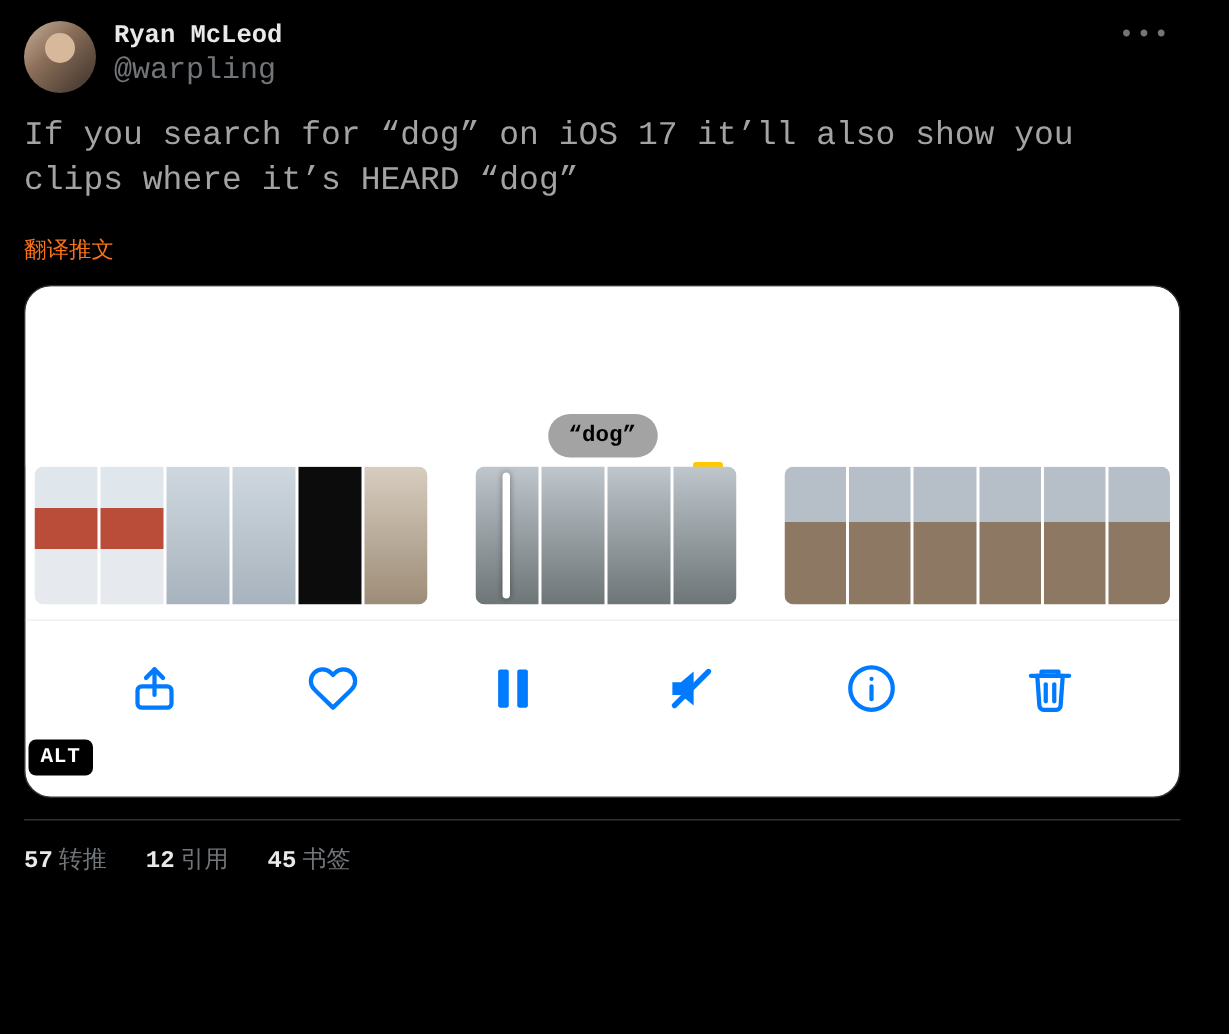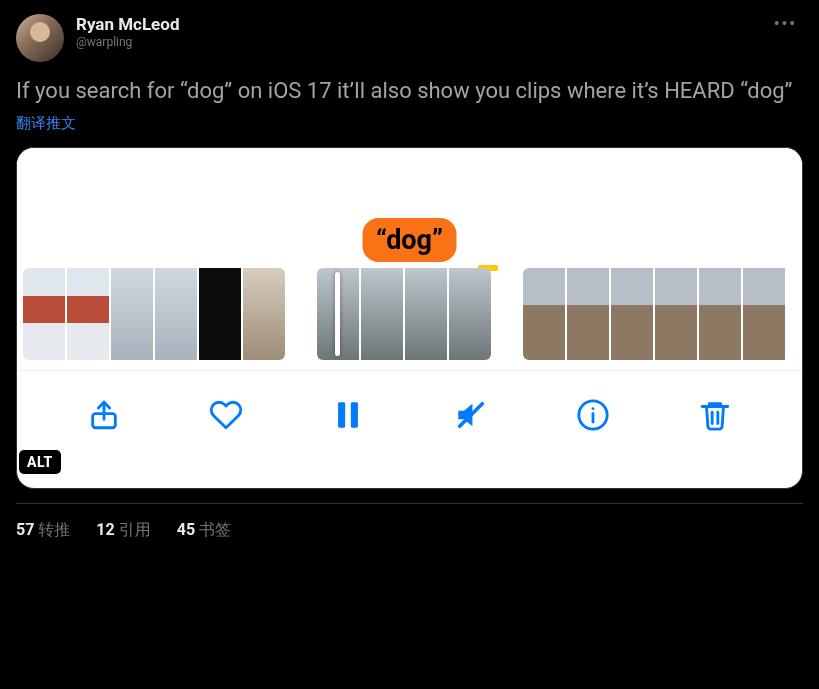--- a/index.html
+++ b/index.html
@@ -5,21 +5,22 @@
   * { margin: 0; padding: 0; box-sizing: border-box; }
   body {
     background: #000;
     font-family: -apple-system, BlinkMacSystemFont, "Segoe UI", Roboto, Helvetica, Arial, sans-serif;
     color: #e7e9ea;
     width: 819px;
     height: 689px;
     overflow: hidden;
   }
   .tweet {
-    padding: 14px 16px 0 16px;
+    padding: 14px 32px 0 16px;
+    font-family: Liberation Mono, monospace;
   }
   .header {
     display: flex;
     align-items: flex-start;
   }
   .avatar {
     width: 48px;
     height: 48px;
     border-radius: 50%;
     background: linear-gradient(135deg, #c9b29b 0%, #8b6f5a 40%, #3a2f28 100%);
@@ -31,33 +32,33 @@
   .avatar::after {
     content: "";
     position: absolute;
     top: 8px; left: 14px;
     width: 20px; height: 20px;
     background: #d8b89a;
     border-radius: 50%;
   }
   .name-block { flex: 1; line-height: 1.25; }
   .display-name { font-weight: 700; font-size: 17px; color: #e7e9ea; }
-  .handle { color: #71767b; font-size: 12px; }
+  .handle { color: #71767b; font-size: 20px; }
   .more-btn { color: #71767b; padding: 0 6px; letter-spacing: 2px; font-weight: bold; cursor: pointer; }
 
   .tweet-text {
     margin-top: 14px;
     font-size: 22px;
     line-height: 1.35;
     color: #a3a3a3;
     font-weight: 400;
   }
   .translate-link {
-    margin-top: 8px;
-    color: #3b82f6;
+    margin-top: 22px;
+    color: #f97316;
     font-size: 15px;
     cursor: pointer;
     display: inline-block;
   }
 
   .media-card {
     margin-top: 14px;
     border-radius: 18px;
     background: #fff;
     overflow: hidden;
@@ -68,24 +69,24 @@
   .media-top {
     height: 120px;
     background: #fff;
     position: relative;
   }
   .dog-tag {
     position: absolute;
     left: 50%;
     transform: translateX(-50%);
     bottom: 6px;
-    background: #f97316;
+    background: #a3a3a3;
     color: #000;
     font-weight: 700;
-    font-size: 27px;
+    font-size: 15px;
     padding: 6px 14px;
     border-radius: 16px;
   }
   .yellow-tick {
     position: absolute;
     right: 304px;
     bottom: -3px;
     width: 20px;
     height: 6px;
     background: #ffc800;

